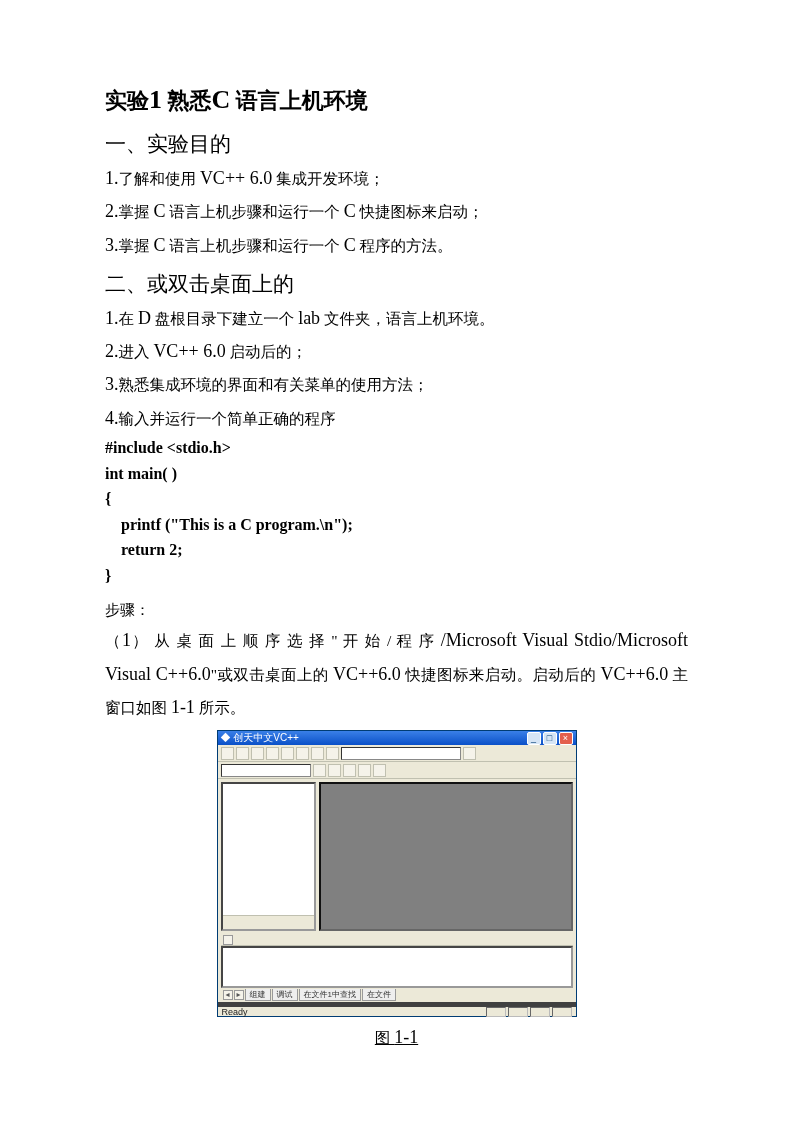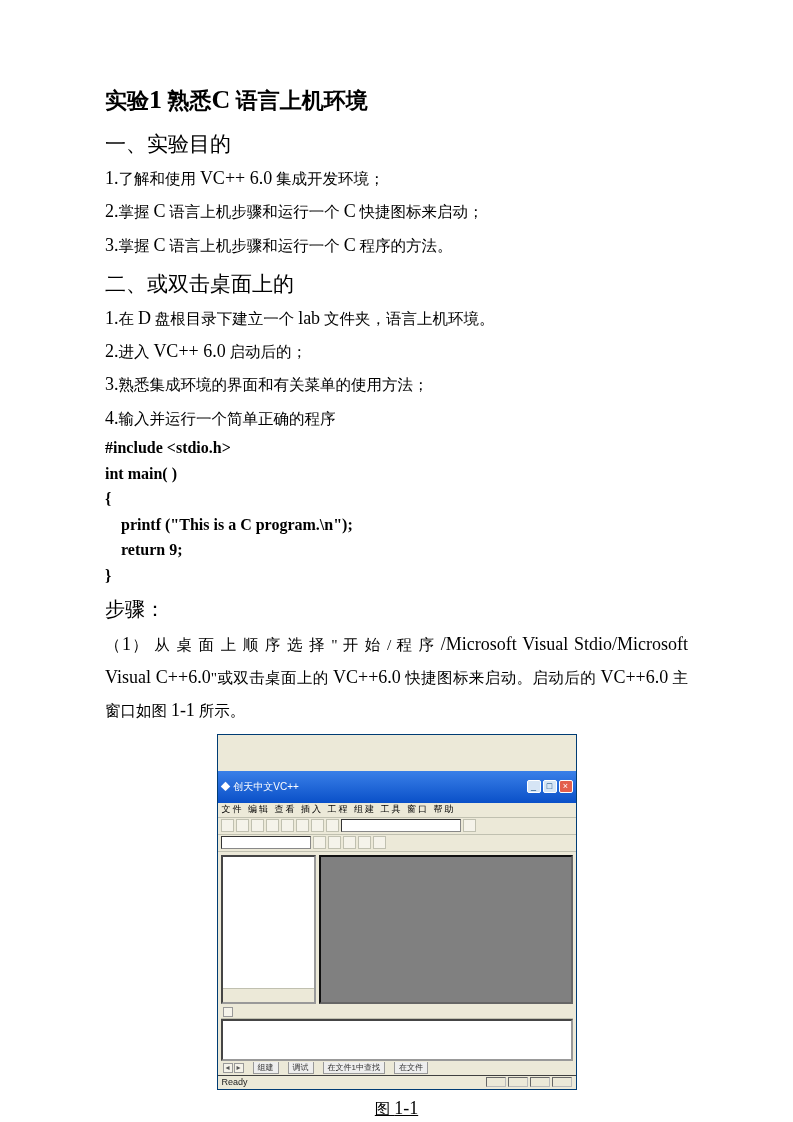--- a/index.html
+++ b/index.html
@@ -30,23 +30,23 @@
     }
     .line .latin { font-family: "Times New Roman", serif; font-size: 18px; }
     .code {
       font-family: "Times New Roman", serif;
       font-size: 16px;
       font-weight: bold;
       line-height: 1.6;
       white-space: pre;
     }
     .step {
-      font-size: 20px;
+      font-size: 15px;
       line-height: 1.85;
-      margin-top: 2px;
+      margin-top: 8px;
     }
     .just {
       text-align: justify;
       text-justify: inter-ideograph;
       font-size: 15.5px;
       line-height: 1.85;
     }
     .just .latin { font-family: "Times New Roman", serif; font-size: 18px; }
     .fig-wrap {
       text-align: center;
@@ -57,27 +57,26 @@
       width: 360px;
       border: 1px solid #003c74;
       background: #ece9d8;
       text-align: left;
       font-family: "SimSun", sans-serif;
       font-size: 9px;
     }
     .tbar {
       background: linear-gradient(#3a80e8, #0a50c8);
       color: #fff;
-      height: 32px;
+      height: 14px;
       display: flex;
       align-items: center;
       justify-content: space-between;
       padding: 4px 3px;
       font-size: 10px;
-      margin-top: 36px;
     }
     .tbar .wbtns { display: flex; gap: 2px; }
     .tbar .wbtn {
       width: 14px; height: 13px;
       background: #d6e5f5;
       border: 1px solid #fff;
       color: #003c74;
       font-size: 9px;
       text-align: center;
       line-height: 11px;
@@ -170,31 +169,30 @@
       background:#ece9d8;
     }
     .tabs .nav { width:10px;height:10px;border:1px solid #999;background:#f5f3ea;text-align:center;line-height:8px;font-size:8px;color:#555; }
     .tabs .tab {
       font-size: 8px;
       border: 1px solid #999;
       border-top: none;
       padding: 0 4px;
       background: #eee;
       color:#333;
-      margin-left:8px;
     }
     .status {
       height: 14px;
       background: #ece9d8;
       font-size: 9px;
       padding: 0 4px;
       color: #222;
       display:flex;
       align-items:center;
-      border-top:1px solid #404040;
+      border-top:5px solid #404040;
       justify-content: space-between;
       gap: 36px;
     }
     .status .cells { display:flex; gap:2px; }
     .status .cell { width:20px; height:10px; border:1px inset #bbb; background:#ece9d8; }
     .caption {
       text-align: center;
       font-size: 15.5px;
       margin-top: 8px;
       text-decoration: underline;
@@ -232,40 +230,39 @@
   <span class="latin">3.</span><span>熟悉集成环境的界面和有关菜单的使用方法；</span>
 </div>
 <div class="line">
   <span class="latin">4.</span><span>输入并运行一个简单正确的程序</span>
 </div>
 
 <div class="code">#include &lt;stdio.h&gt;</div>
 <div class="code">int main( )</div>
 <div class="code">{</div>
 <div class="code">    printf ("This is a C program.\n");</div>
-<div class="code">    return 9;</div>
+<div class="code">    return 2;</div>
 <div class="code">}</div>
 
 <div class="step">步骤：</div>
 
 <div class="just">
   <span>（</span><span class="latin">1</span><span>） 从 桌 面 上 顺 序 选 择 " 开 始 / 程 序 </span><span class="latin">/Microsoft Visual Stdio/Microsoft Visual C++6.0</span><span>"或双击桌面上的 </span><span class="latin">VC++6.0</span><span> 快捷图标来启动。启动后的 </span><span class="latin">VC++6.0</span><span> 主窗口如图 </span><span class="latin">1-1</span><span> 所示。</span>
 </div>
 
 <div class="fig-wrap">
   <div class="vcwin">
     <div class="tbar">
       <span>◆ <span>创天中文VC++</span></span>
       <span class="wbtns">
         <span class="wbtn">_</span>
         <span class="wbtn">□</span>
         <span class="wbtn close">×</span>
       </span>
     </div>
-    <div class="menubar">文件 编辑 查看 插入 工程 组建 工具 窗口 帮助</div>
     <div class="toolbar">
       <div class="tb-ico"></div>
       <div class="tb-ico"></div>
       <div class="tb-ico"></div>
       <div class="tb-ico"></div>
       <div class="tb-ico"></div>
       <div class="tb-ico"></div>
       <div class="tb-ico"></div>
       <div class="tb-ico"></div>
       <div class="tb-combo"></div>

